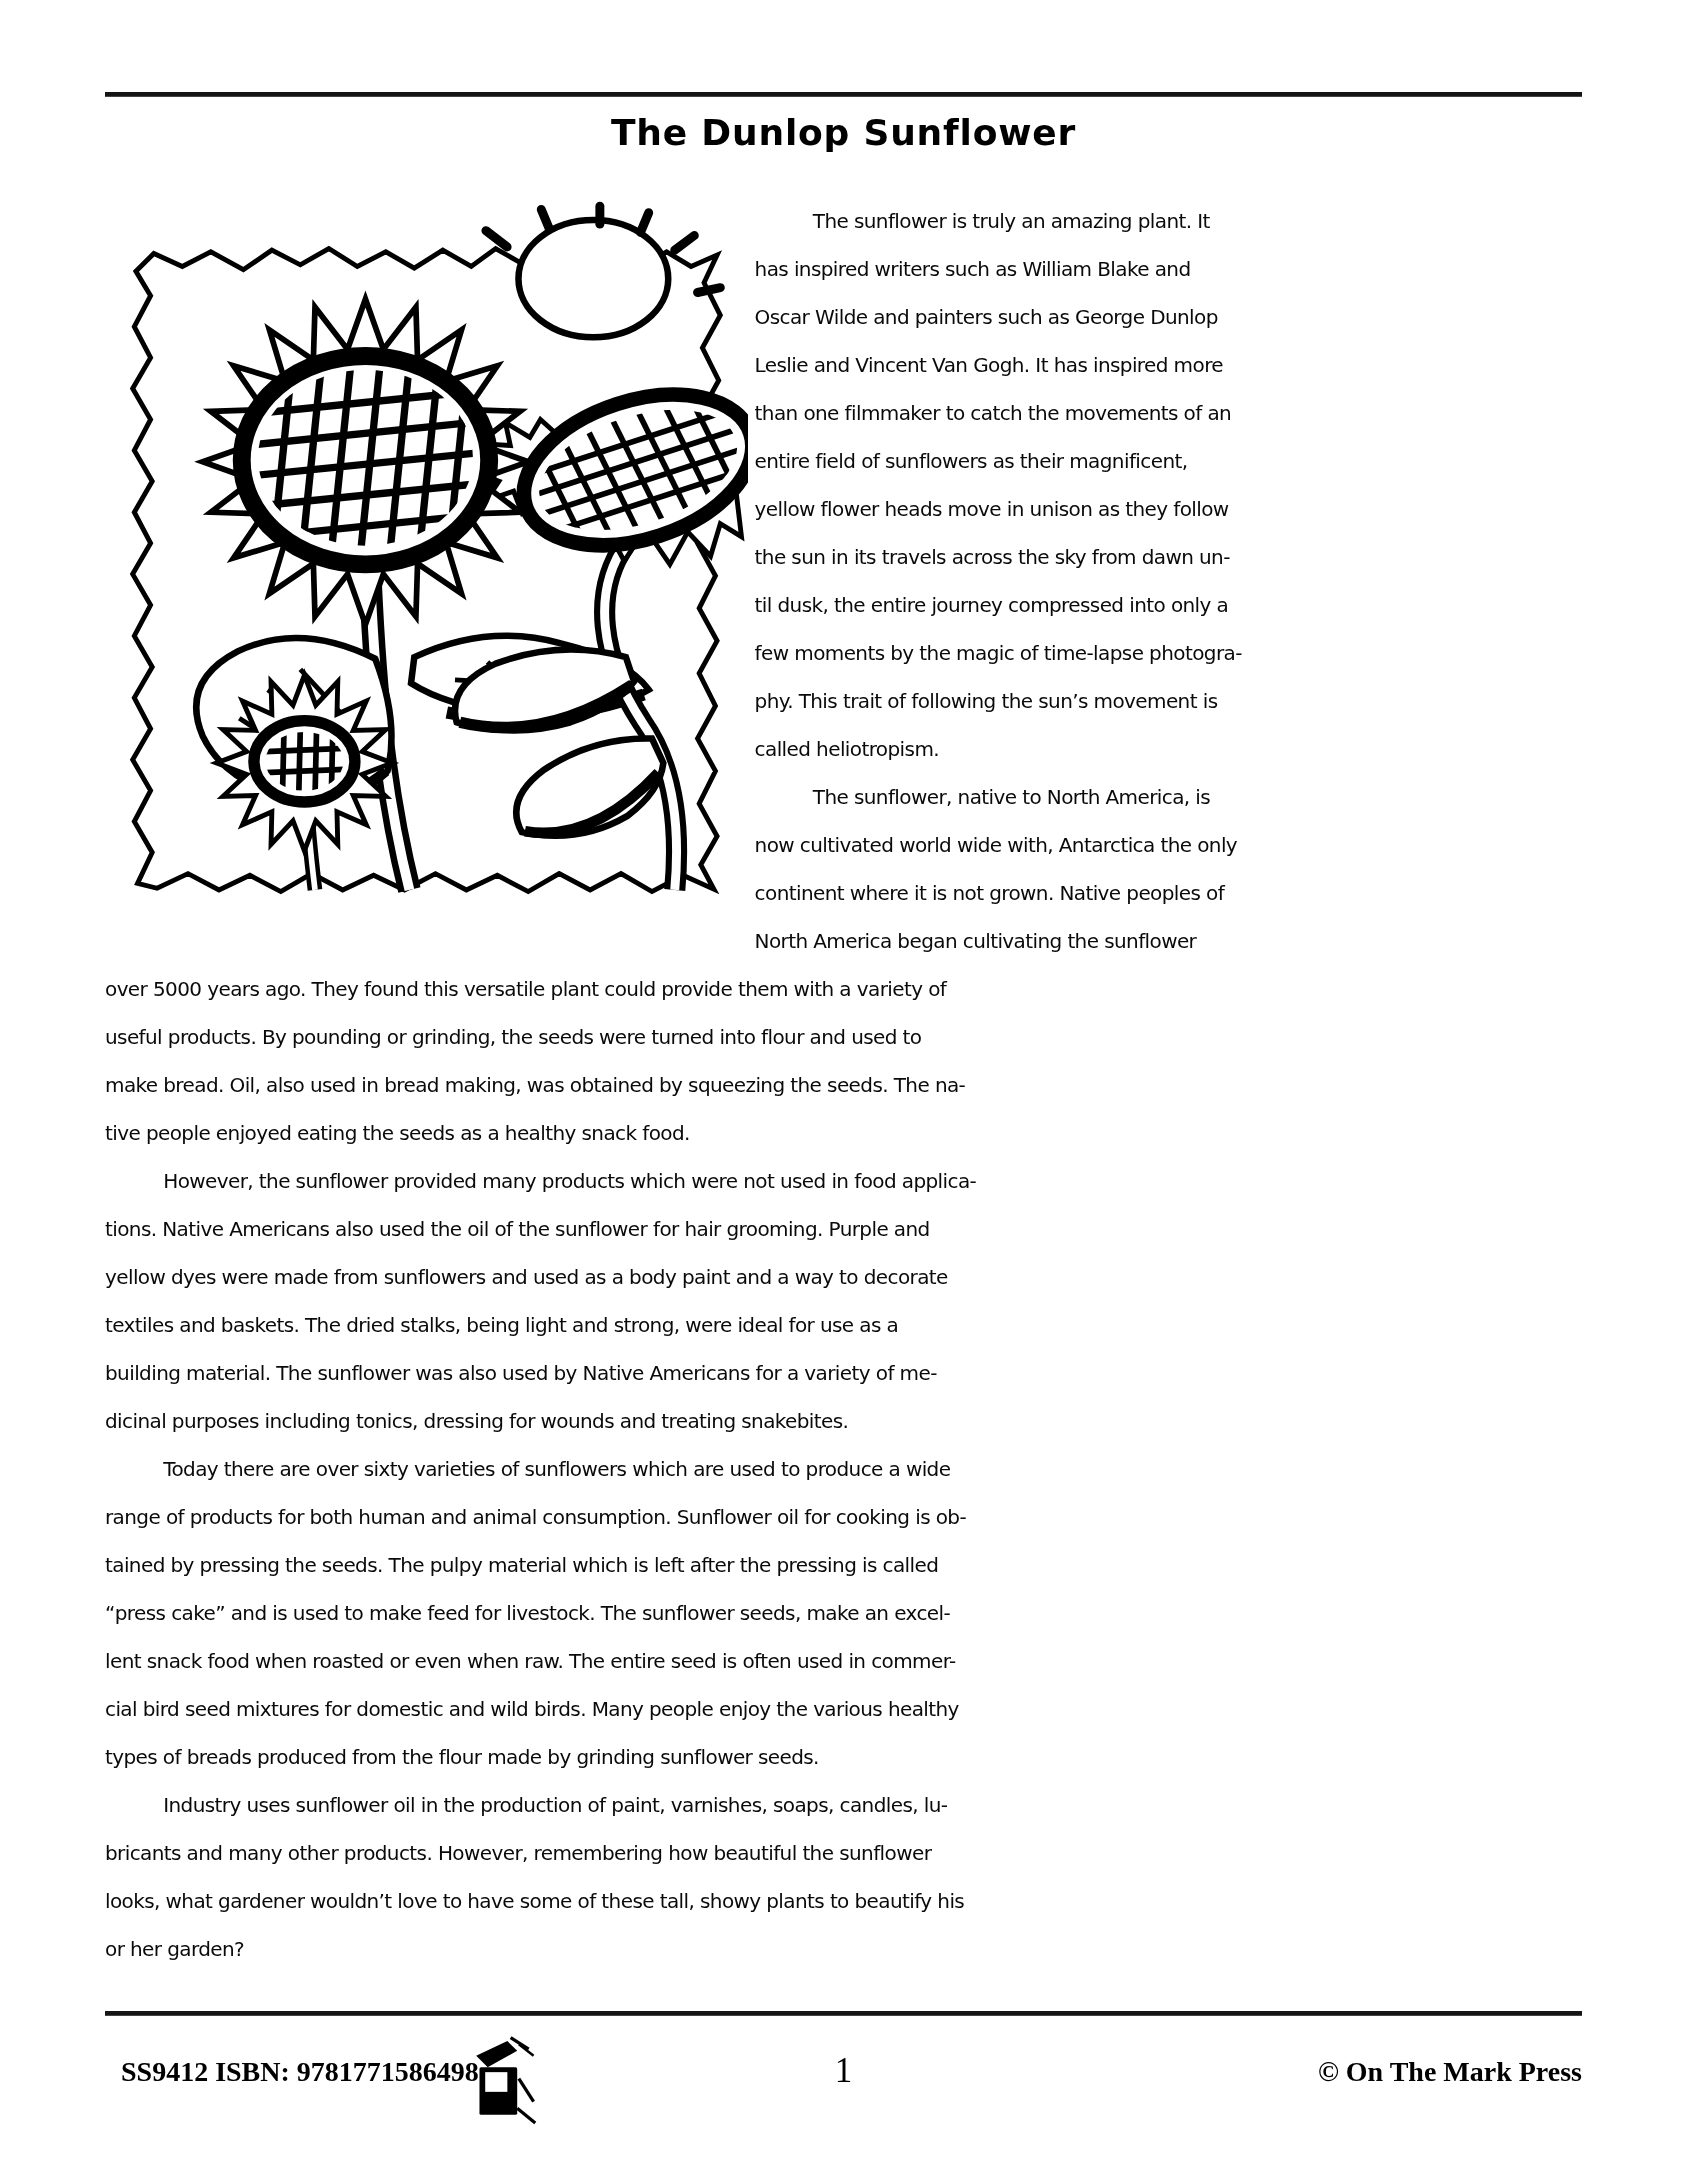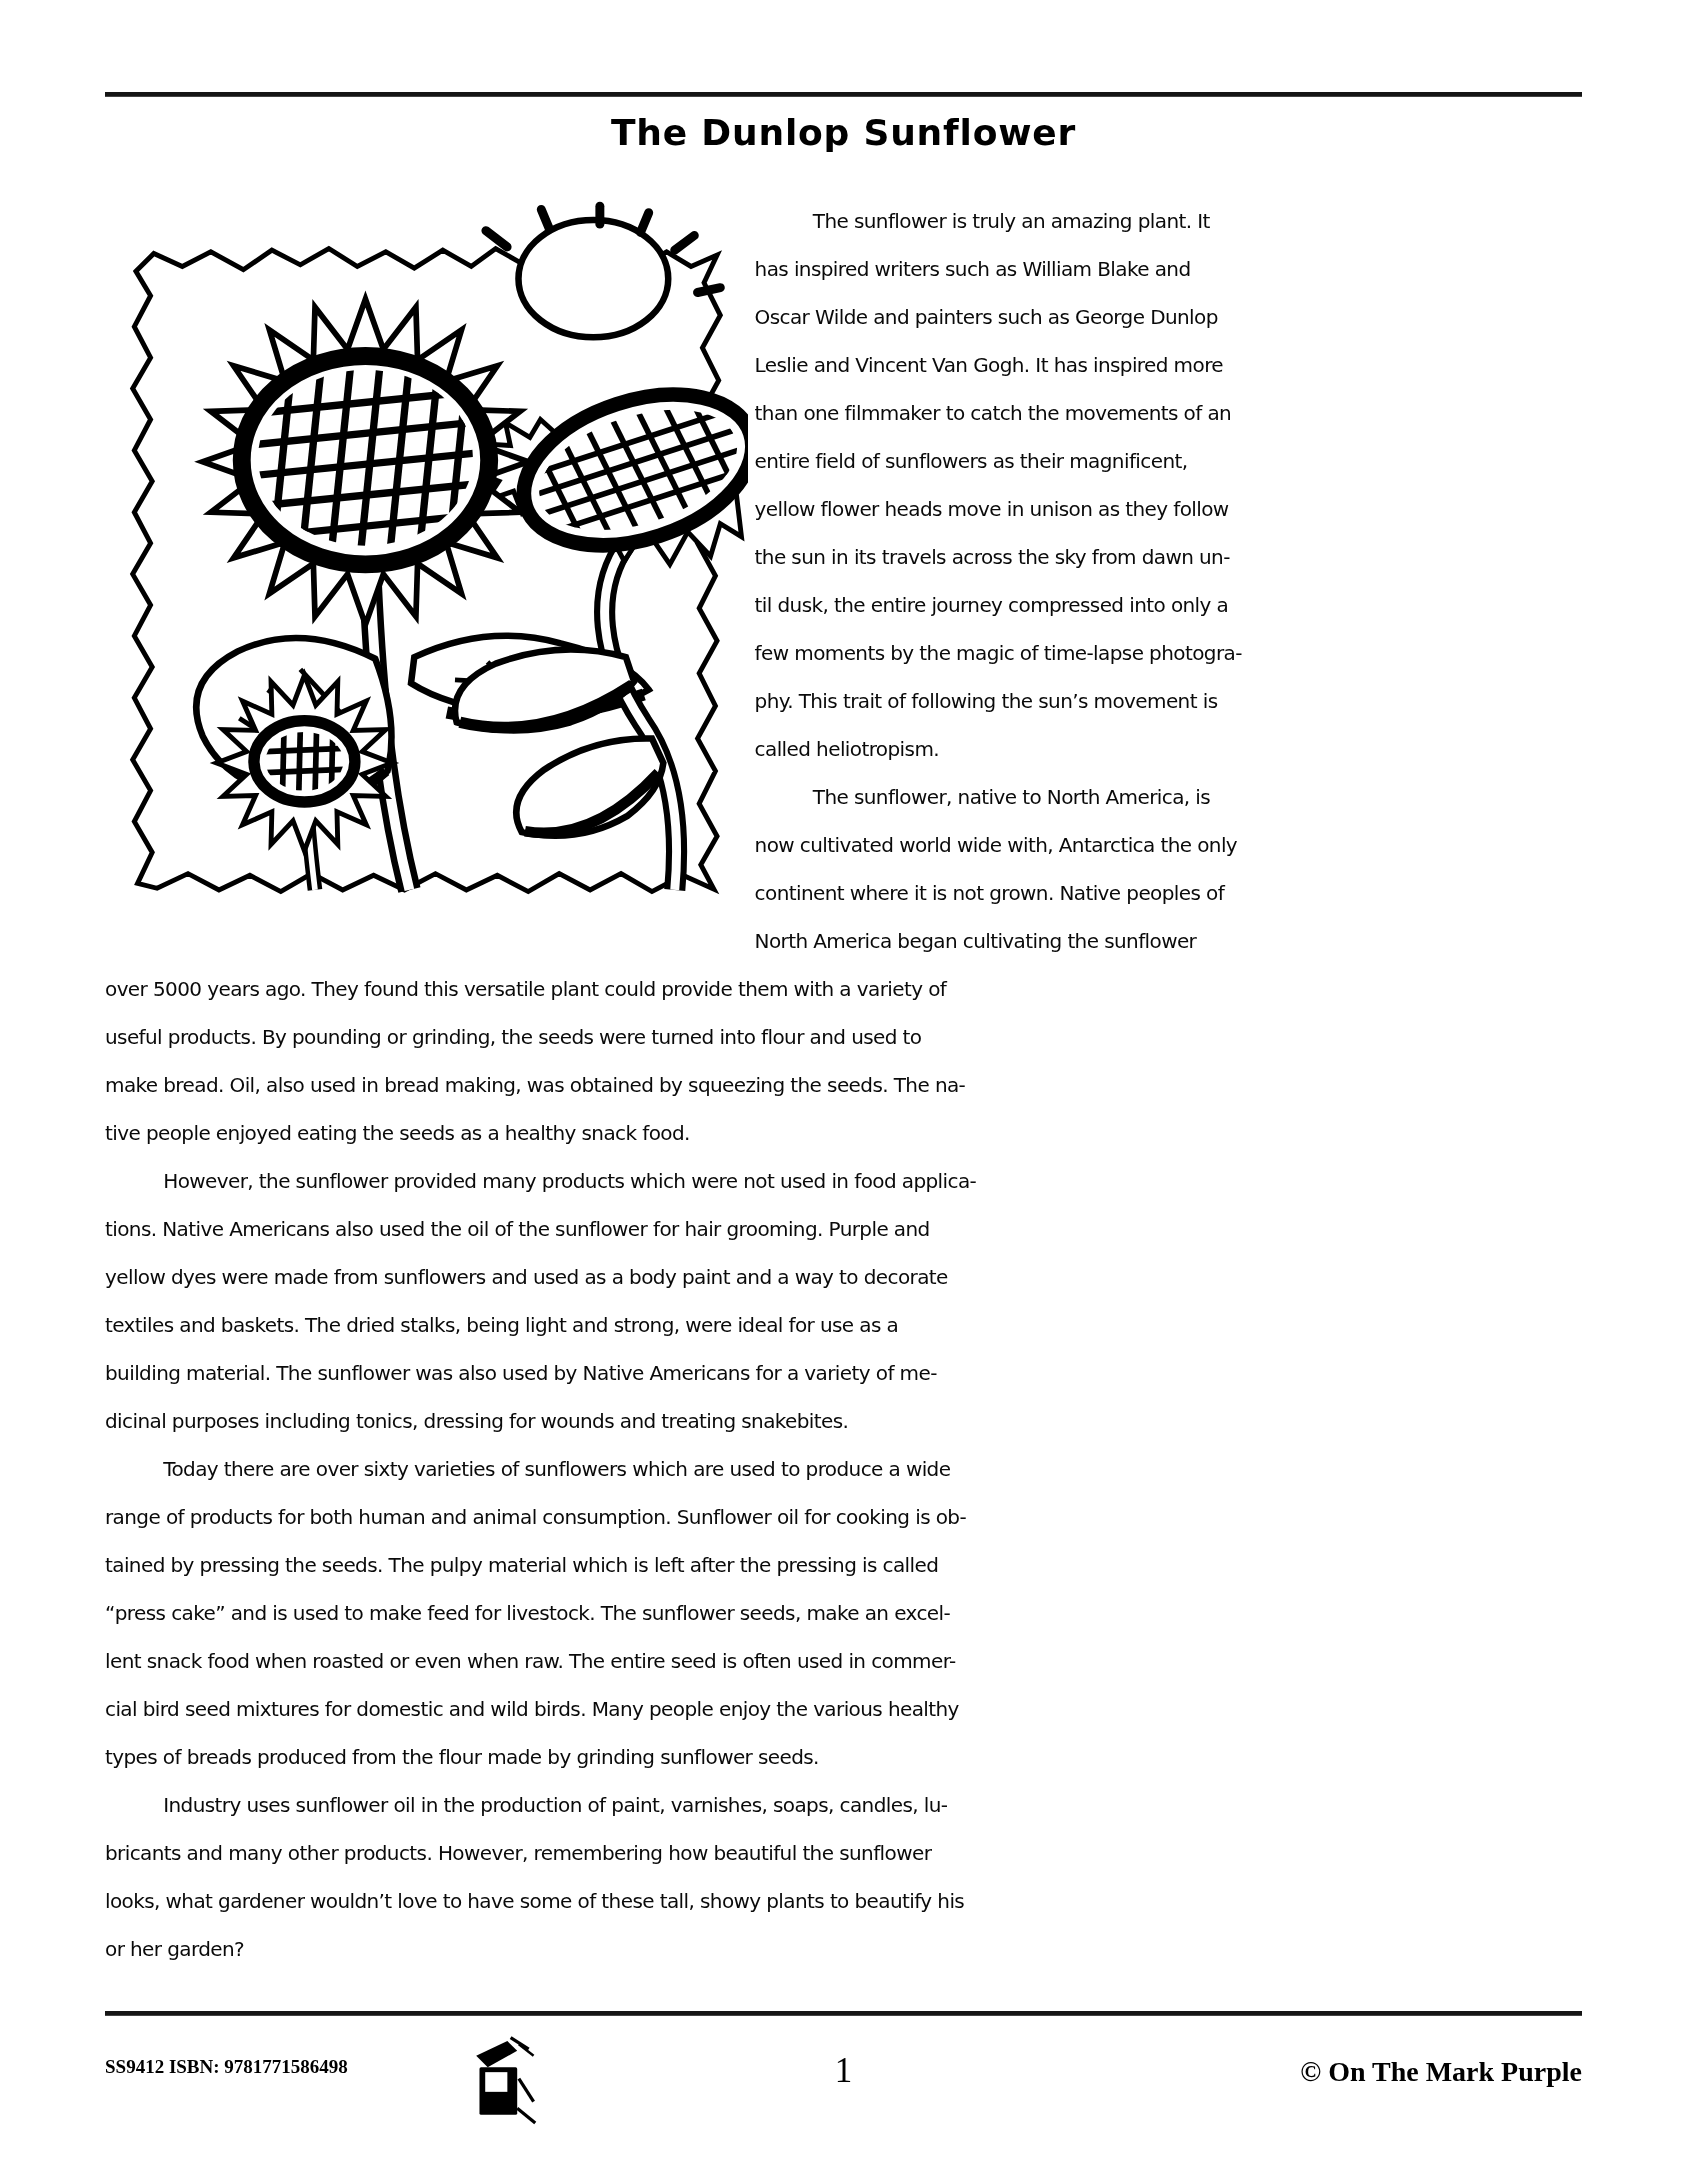--- a/index.html
+++ b/index.html
@@ -18,21 +18,21 @@
   .illustration svg{display:block;}
   .body-text{
     font-size:20px;line-height:48px;letter-spacing:-0.6px;
     white-space:pre-line;color:#0a0a0a;
   }
   .beside-text{flex:1 1 auto;padding-left:6.6px;}
   .below-text{margin-top:0;}
   .footer-rule{height:4.1px;background:#151515;border-bottom:1.6px solid #444;margin-top:38px;}
   .footer-row{position:relative;margin-top:20px;height:107px;}
   .footer-serif{font-family:"Liberation Serif",serif;}
-  .footer-left{position:absolute;left:0;top:20px;font-weight:bold;font-size:19px;}
+  .footer-left{position:absolute;left:16px;top:20px;font-weight:bold;font-size:28px;}
   .footer-icon{position:absolute;left:363px;top:0;width:82px;height:92px;}
   .footer-page{position:absolute;left:50%;transform:translateX(-50%);top:15px;font-size:35px;}
   .footer-right{position:absolute;right:0;top:20px;font-weight:bold;font-size:28px;}
 </style>
 </head>
 <body>
 
 <div class="page">
 
   <div class="top-rule"></div>
@@ -219,18 +219,18 @@
           <polygon points="10,24 48,6 60,18 24,38" fill="#000"></polygon>
           <line x1="52" y1="2" x2="74" y2="16" stroke="#000" stroke-width="4"></line>
           <line x1="62" y1="10" x2="80" y2="24" stroke="#000" stroke-width="3"></line>
           <rect x="14" y="38" width="46" height="58" fill="#000" rx="2"></rect>
           <rect x="21" y="44" width="27" height="24" fill="#fff"></rect>
           <line x1="62" y1="52" x2="80" y2="80" stroke="#000" stroke-width="4"></line>
           <line x1="60" y1="88" x2="82" y2="106" stroke="#000" stroke-width="4"></line>
         </svg>
       </span>
       <span class="footer-page footer-serif">1</span>
-      <span class="footer-right footer-serif">© On The Mark Purple</span>
+      <span class="footer-right footer-serif">© On The Mark Press</span>
     </div>
   </div>
 
 </div>
 
 
 </body></html>

